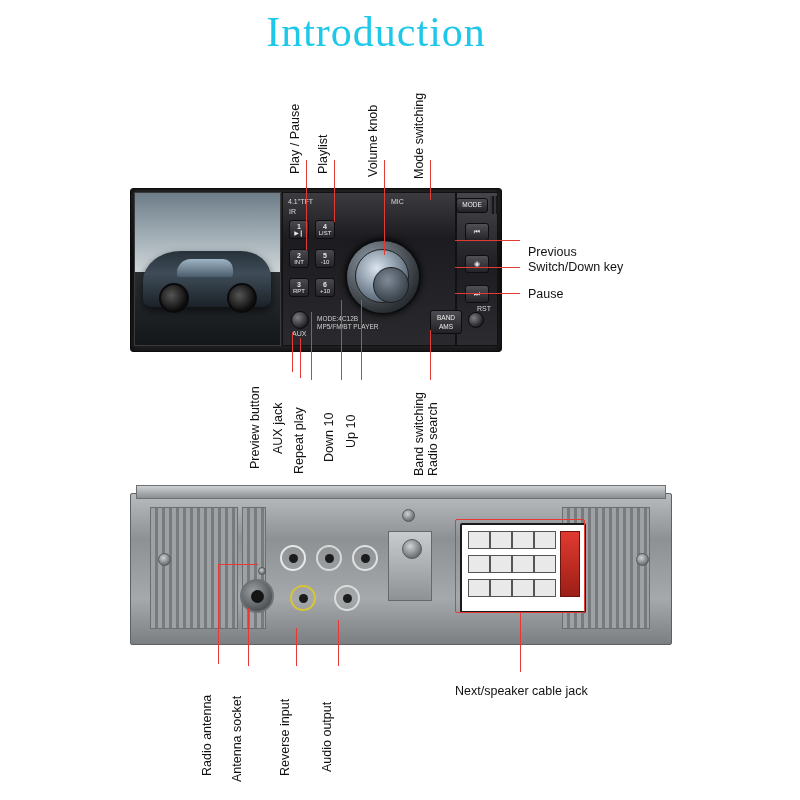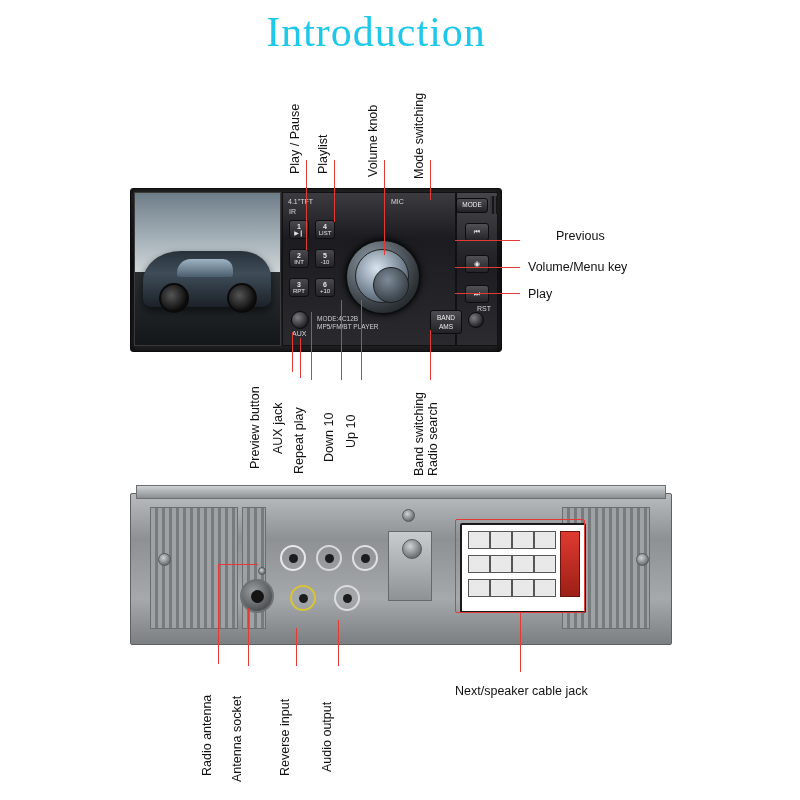--- a/index.html
+++ b/index.html
@@ -369,23 +369,23 @@
 <div class="line vline" style="left:311px; top:312px; height:68px;"></div>
 <div class="line vline" style="left:341px; top:300px; height:80px;"></div>
 <div class="line vline" style="left:361px; top:300px; height:80px;"></div>
 <div class="line vline" style="left:430px; top:330px; height:50px;"></div>
 
 <div class="lbl rot90" style="left:302px; top:160px;">Play / Pause</div>
 <div class="lbl rot90" style="left:330px; top:160px;">Playlist</div>
 <div class="lbl rot90" style="left:380px; top:163px;">Volume knob</div>
 <div class="lbl rot90" style="left:426px; top:165px;">Mode switching</div>
 
-<div class="lbl" style="left:528px; top:229px;margin-left:28px;">Previous</div>
-<div class="lbl" style="left:528px; top:260px;">Volume/Menu key</div>
-<div class="lbl" style="left:528px; top:287px;">Play</div>
+<div class="lbl" style="left:528px; top:245px;">Previous</div>
+<div class="lbl" style="left:528px; top:260px;">Switch/Down key</div>
+<div class="lbl" style="left:528px; top:287px;">Pause</div>
 
 <div class="lbl rot90" style="left:262px; top:455px;">Preview button</div>
 <div class="lbl rot90" style="left:285px; top:440px;">AUX jack</div>
 <div class="lbl rot90" style="left:306px; top:460px;">Repeat play</div>
 <div class="lbl rot90" style="left:336px; top:448px;">Down 10</div>
 <div class="lbl rot90" style="left:358px; top:434px;">Up 10</div>
 <div class="lbl rot90" style="left:426px; top:462px;">Band switching</div>
 <div class="lbl rot90" style="left:440px; top:462px;">Radio search</div>
 
 <div id="unit2">

